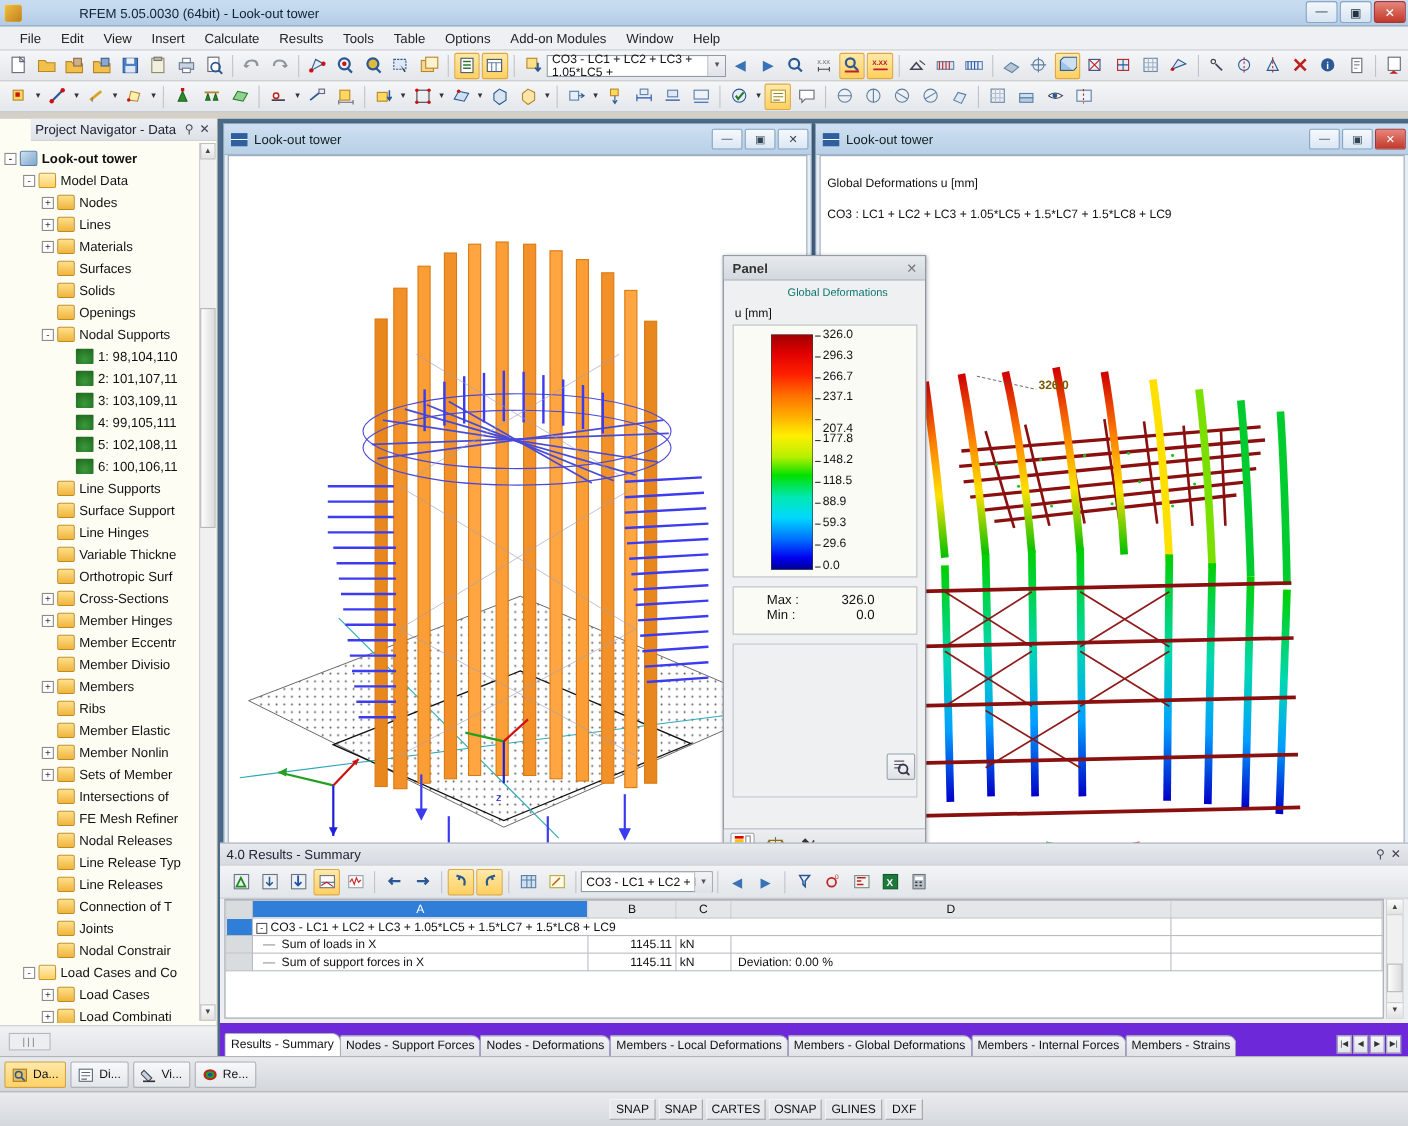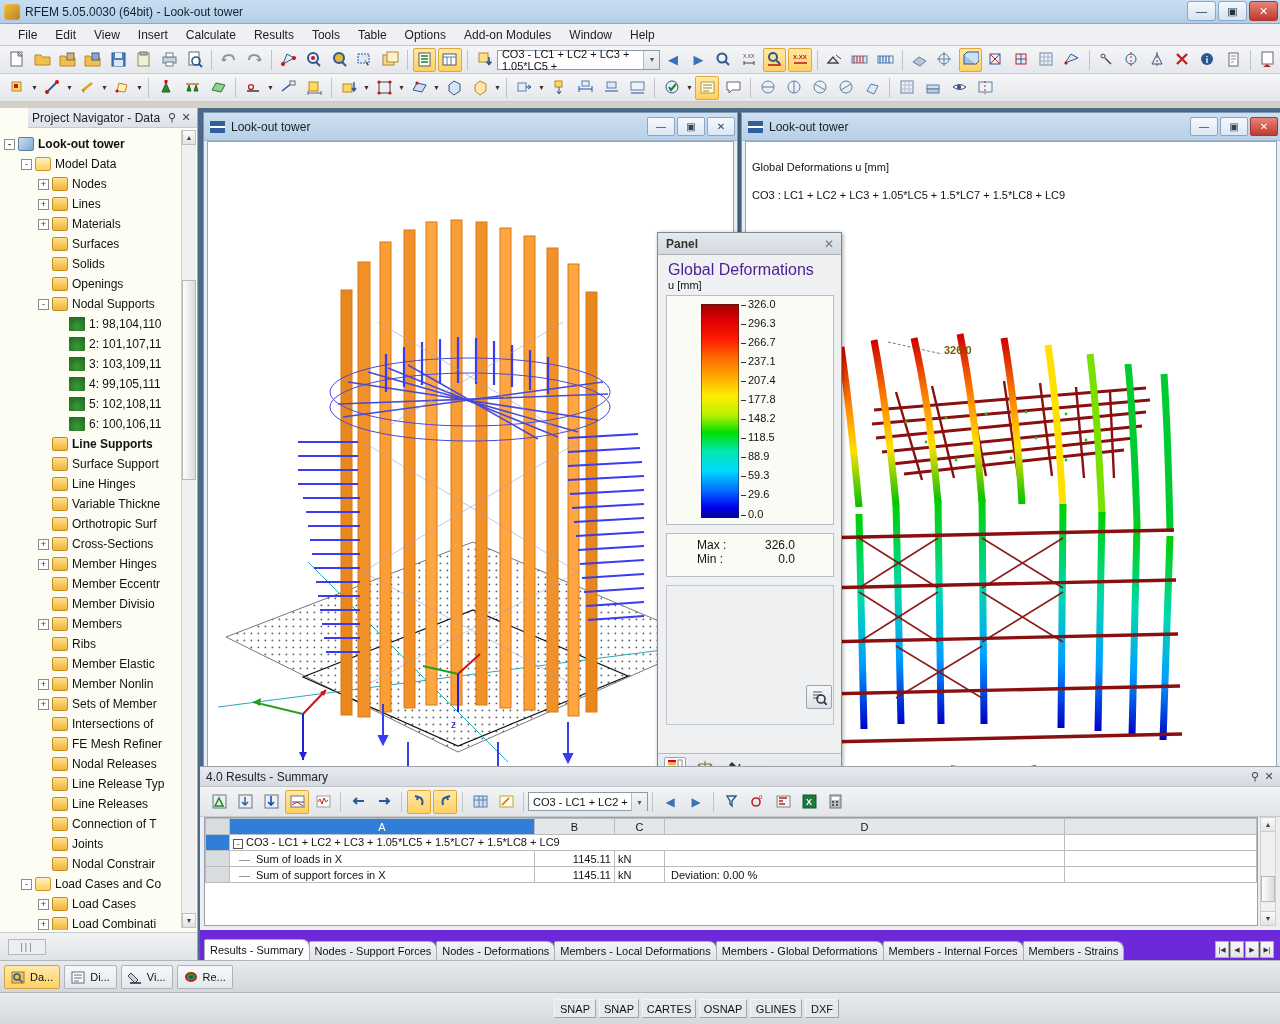--- a/index.html
+++ b/index.html
@@ -6,20 +6,21 @@
   body {
     width:1280px; height:1024px; overflow:hidden;
     font-family:"Liberation Sans", sans-serif; font-size:12px;
     background:#d4d0c8; position:relative;
   }
   
   #titlebar {
     height:24px; background:linear-gradient(to bottom,#c9ddf0,#bfd6ec 50%,#b2cce6);
     border-bottom:1px solid #8ba7c4; display:flex; align-items:center;
     position:relative;
+    gap:47px;
   }
   #titlebar .tb-icon{ width:16px;height:16px;margin:0 5px 0 4px;
     background:linear-gradient(135deg,#f0c040,#c08020); border-radius:2px;
     box-shadow:inset 0 0 1px #fff;}
   #titlebar .tb-text{ font-size:12px; color:#123; }
   .wbtns{ position:absolute; right:2px; top:1px; display:flex; gap:2px;}
   .wbtn{ width:29px;height:20px;border:1px solid #8ba7c4;border-radius:3px;
     background:linear-gradient(to bottom,#f4f8fc,#d6e4f2);
     display:flex;align-items:center;justify-content:center;font-size:11px;color:#234;}
   .wbtn.close{ background:linear-gradient(to bottom,#e8857a,#c0392b); border-color:#a33; color:#fff;}
@@ -93,21 +94,21 @@
      background:#fff; border:1px solid #9aa6b2; overflow:hidden;}
   .resinfo{ position:absolute; left:6px; top:4px; font-size:11px; color:#111; line-height:14px;
      white-space:pre-line;}
   
   #panel{ position:absolute; background:#eef0f2; border:1px solid #7e8894;
      box-shadow:1px 1px 4px rgba(0,0,0,.35); }
   #panel .phdr{ height:22px; background:linear-gradient(to bottom,#e6eaee,#d2d8de);
      border-bottom:1px solid #a8b0b8; display:flex;align-items:center;padding:0 4px 0 8px;}
   #panel .phdr .t{ flex:1; font-size:12px; font-weight:bold; color:#333;}
   #panel .phdr .x{ width:16px;text-align:center;color:#777;font-size:12px;}
-  .ptitle{ font-size:16px; color:#4c1d95; }
+  .ptitle{ font-size:10px; color:#0f766e;margin-left:48px; }
   .punit{ font-size:11px; color:#111; }
   .legendbox{ background:#fbfbf5; border:1px solid #b9bec4;}
   .legtick{ position:absolute; font-size:11px; color:#111; text-align:right; width:44px;}
   .legdash{ position:absolute; width:5px; height:1px; background:#333;}
   .minmax{ background:#fbfbf5; border:1px solid #b9bec4; }
   .minmax div{ font-size:12px; color:#111;}
   .pbtm{ position:absolute; left:0; right:0; bottom:0; height:26px;
       background:linear-gradient(to bottom,#eceef1,#dde1e6); border-top:1px solid #b5bac0;
       display:flex;align-items:center;padding-left:6px;gap:8px;}
   .ptab{ width:22px;height:20px;display:flex;align-items:center;justify-content:center;
@@ -746,21 +747,21 @@
         <div class="tnode" style="padding-left: 51px;">
           <span class="nob"></span>
           <span class="ti sup"></span>
           <span>5: 102,108,11</span>
         </div>
         <div class="tnode" style="padding-left: 51px;">
           <span class="nob"></span>
           <span class="ti sup"></span>
           <span>6: 100,106,11</span>
         </div>
-        <div class="tnode" style="padding-left: 34px; font-weight: bold;">
+        <div class="tnode" style="padding-left: 34px;">
           <span class="nob"></span>
           <span class="ti fold"></span>
           <span>Line Supports</span>
         </div>
         <div class="tnode" style="padding-left: 34px;">
           <span class="nob"></span>
           <span class="ti fold"></span>
           <span>Surface Support</span>
         </div>
         <div class="tnode" style="padding-left: 34px;">
@@ -1185,21 +1186,21 @@
         <div>
           <div class="legdash" style="left:74px;top:9px;"></div>
           <div class="legtick" style="left:81px;top:2px;text-align:left;">326.0</div>
           <div class="legdash" style="left:74px;top:28px;"></div>
           <div class="legtick" style="left:81px;top:21px;text-align:left;">296.3</div>
           <div class="legdash" style="left:74px;top:47px;"></div>
           <div class="legtick" style="left:81px;top:40px;text-align:left;">266.7</div>
           <div class="legdash" style="left:74px;top:66px;"></div>
           <div class="legtick" style="left:81px;top:59px;text-align:left;">237.1</div>
           <div class="legdash" style="left:74px;top:85px;"></div>
-          <div class="legtick" style="left:81px;top:78px;text-align:left;">207.4</div>
+          <div class="legtick" style="left:81px;top:88px;text-align:left;">207.4</div>
           <div class="legdash" style="left:74px;top:104px;"></div>
           <div class="legtick" style="left:81px;top:97px;text-align:left;">177.8</div>
           <div class="legdash" style="left:74px;top:123px;"></div>
           <div class="legtick" style="left:81px;top:116px;text-align:left;">148.2</div>
           <div class="legdash" style="left:74px;top:142px;"></div>
           <div class="legtick" style="left:81px;top:135px;text-align:left;">118.5</div>
           <div class="legdash" style="left:74px;top:161px;"></div>
           <div class="legtick" style="left:81px;top:154px;text-align:left;">88.9</div>
           <div class="legdash" style="left:74px;top:180px;"></div>
           <div class="legtick" style="left:81px;top:173px;text-align:left;">59.3</div>

